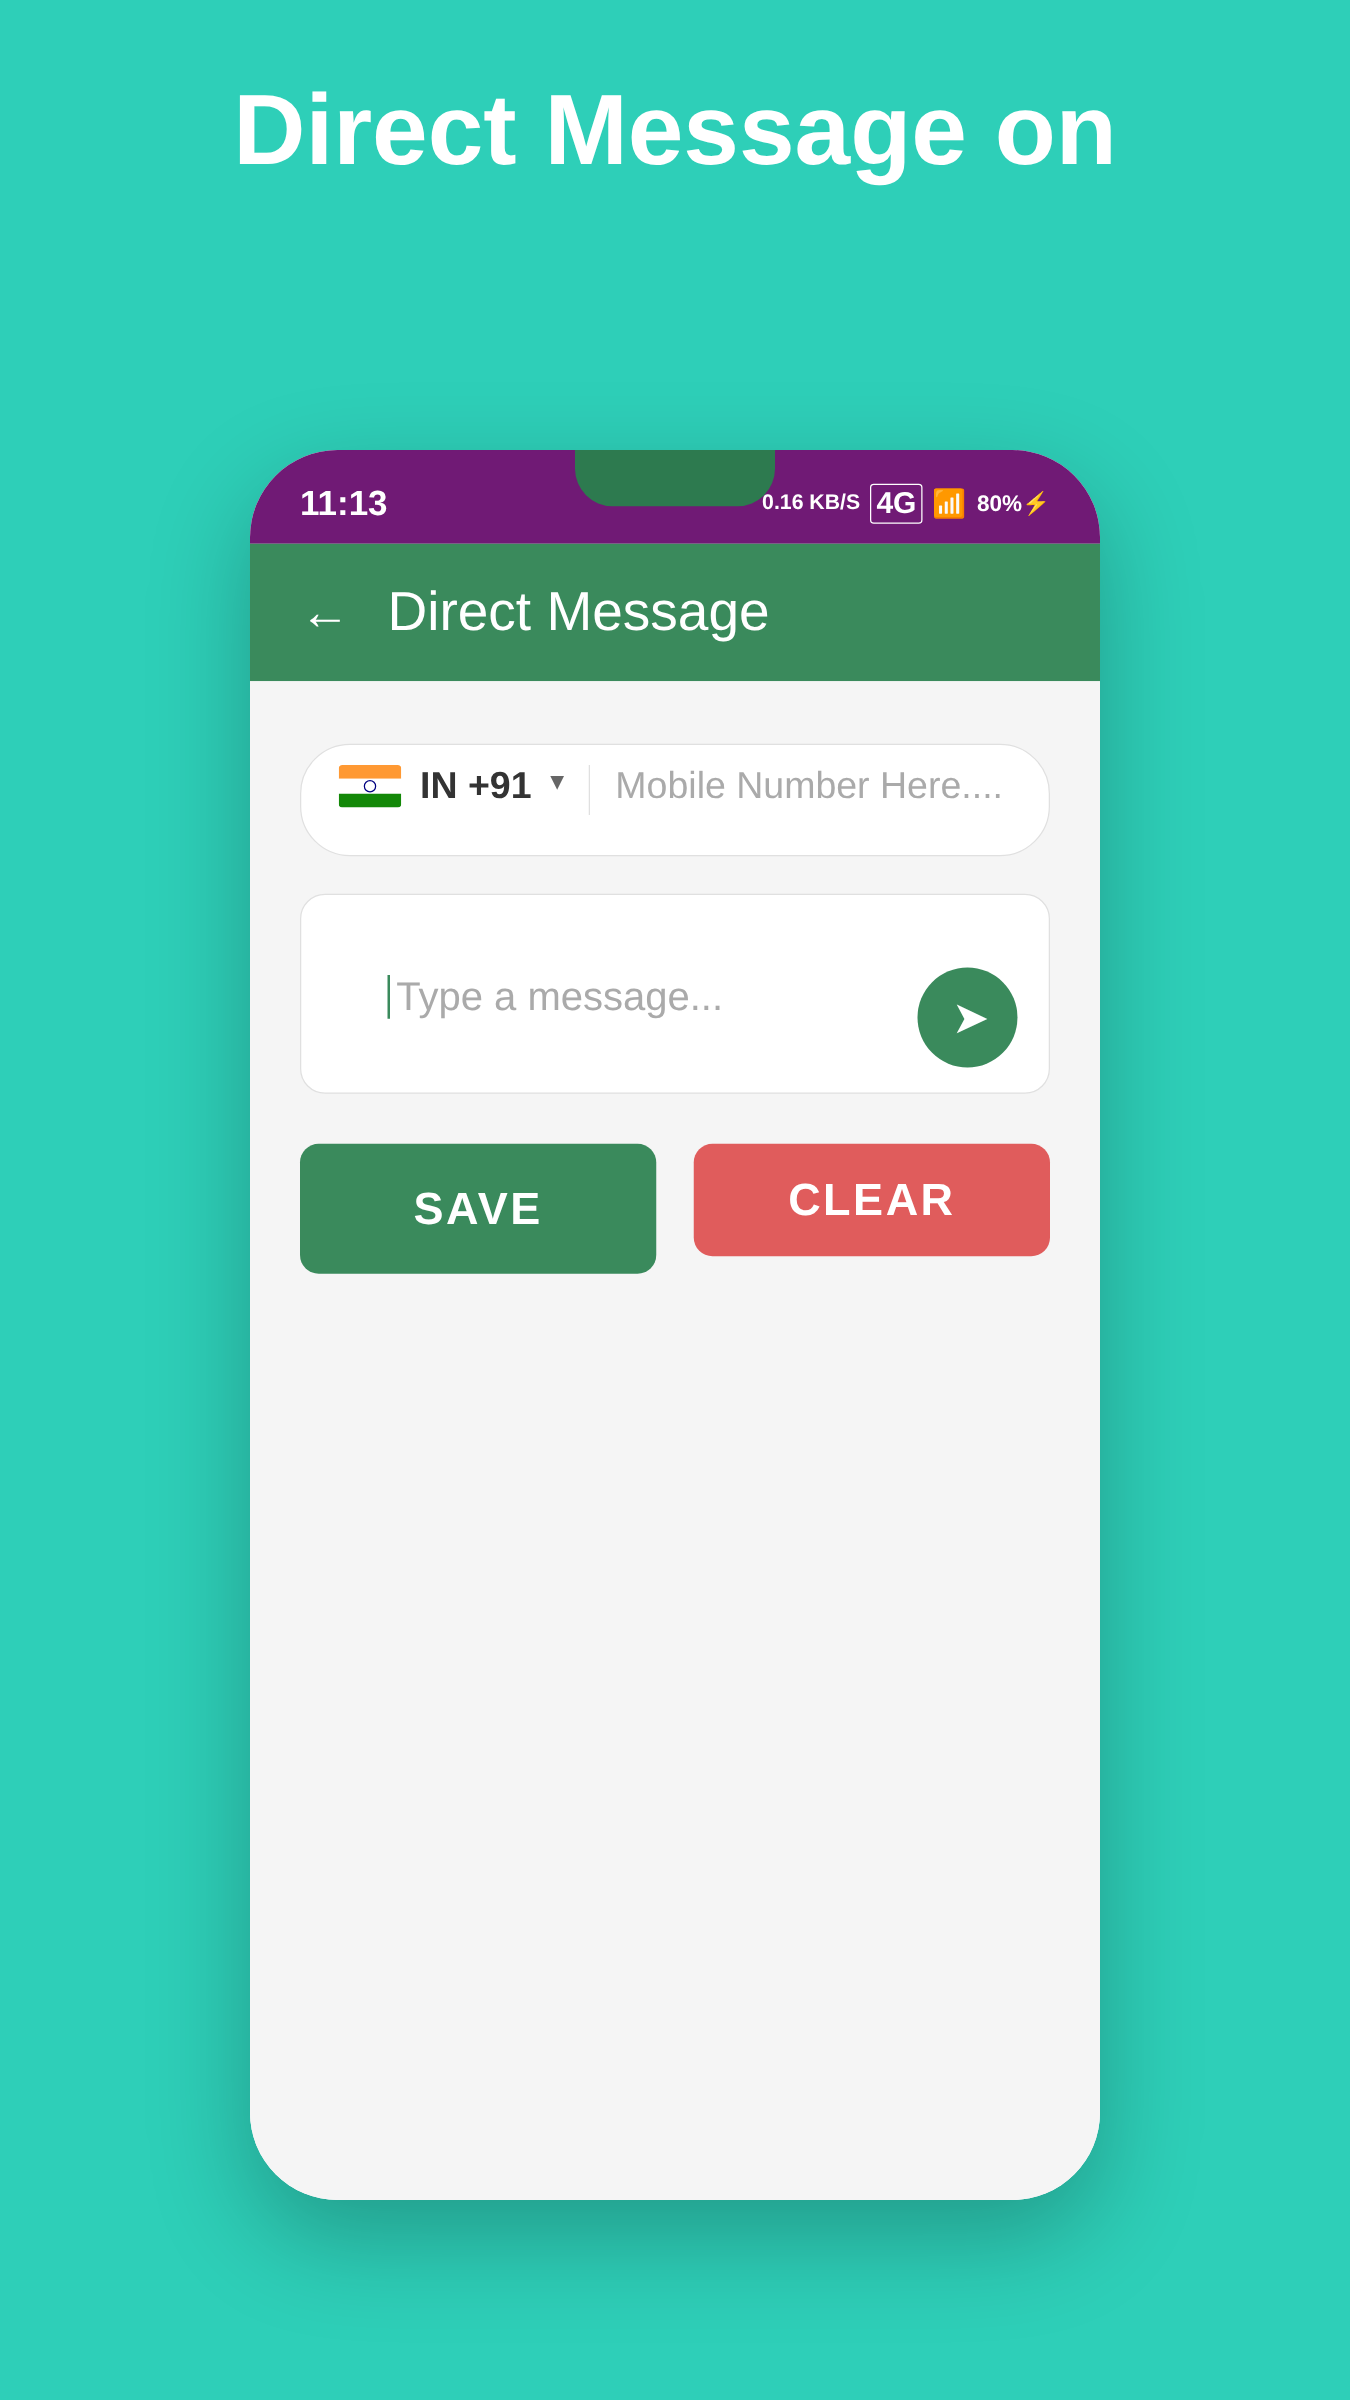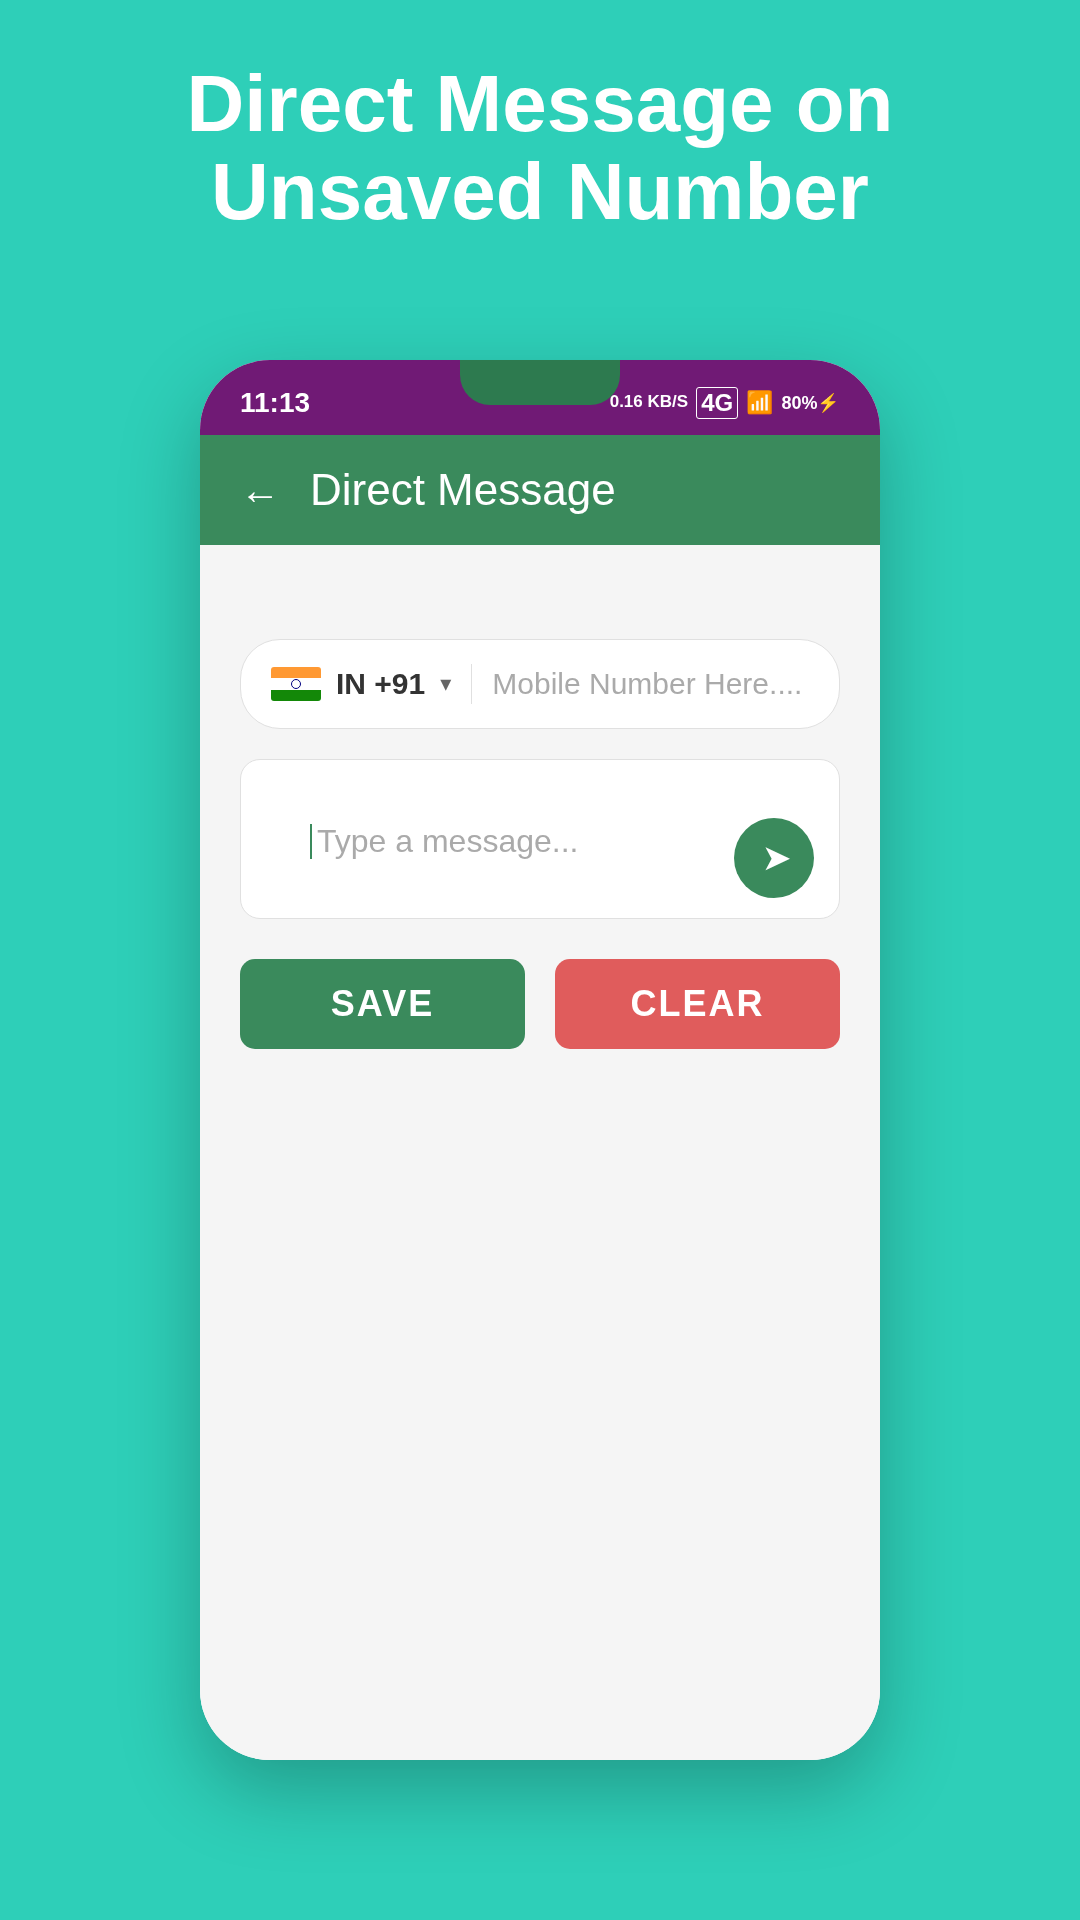--- a/index.html
+++ b/index.html
@@ -120,24 +120,23 @@
       height: calc(1400px - 75px - 110px);
     }
 
     
     .phone-input-container {
       background: #ffffff;
       border-radius: 40px;
       border: 1.5px solid #e0e0e0;
       height: 90px;
       display: flex;
-      align-items: center;
+      align-items: flex-start;
       padding: 16px 30px;
       gap: 15px;
-      margin-top: 44px;
     }
 
     .flag-icon {
       width: 50px;
       height: 34px;
       display: flex;
       flex-direction: column;
       overflow: hidden;
       border-radius: 3px;
       flex-shrink: 0;
@@ -232,21 +231,21 @@
       display: flex;
       gap: 30px;
       margin-top: 10px;
     }
 
     .save-button {
       background: #3a8a5c;
       color: #ffffff;
       border: none;
       border-radius: 15px;
-      height: 90px;
+      height: 104px;
       font-size: 36px;
       font-weight: 700;
       letter-spacing: 2px;
       cursor: pointer;
       flex: 1;
     }
 
     .clear-button {
       background: #e05c5c;
       color: #ffffff;
@@ -265,21 +264,20 @@
       font-size: 20px;
       color: #fff;
       font-weight: 600;
     }
   </style>
 </head>
 <body>
 
 <div class="page-title">
   <span>Direct Message on</span><br>
-  <span>Unsaved Number</span>
 </div>
 
 <div class="phone-mockup">
 
   <div class="phone-notch"></div>
 
   <div class="status-bar">
     <span class="status-time">11:13</span>
     <div class="status-icons">
       <span style="font-size:17px; line-height:1.1; text-align:right;">0.16 KB/S</span>

